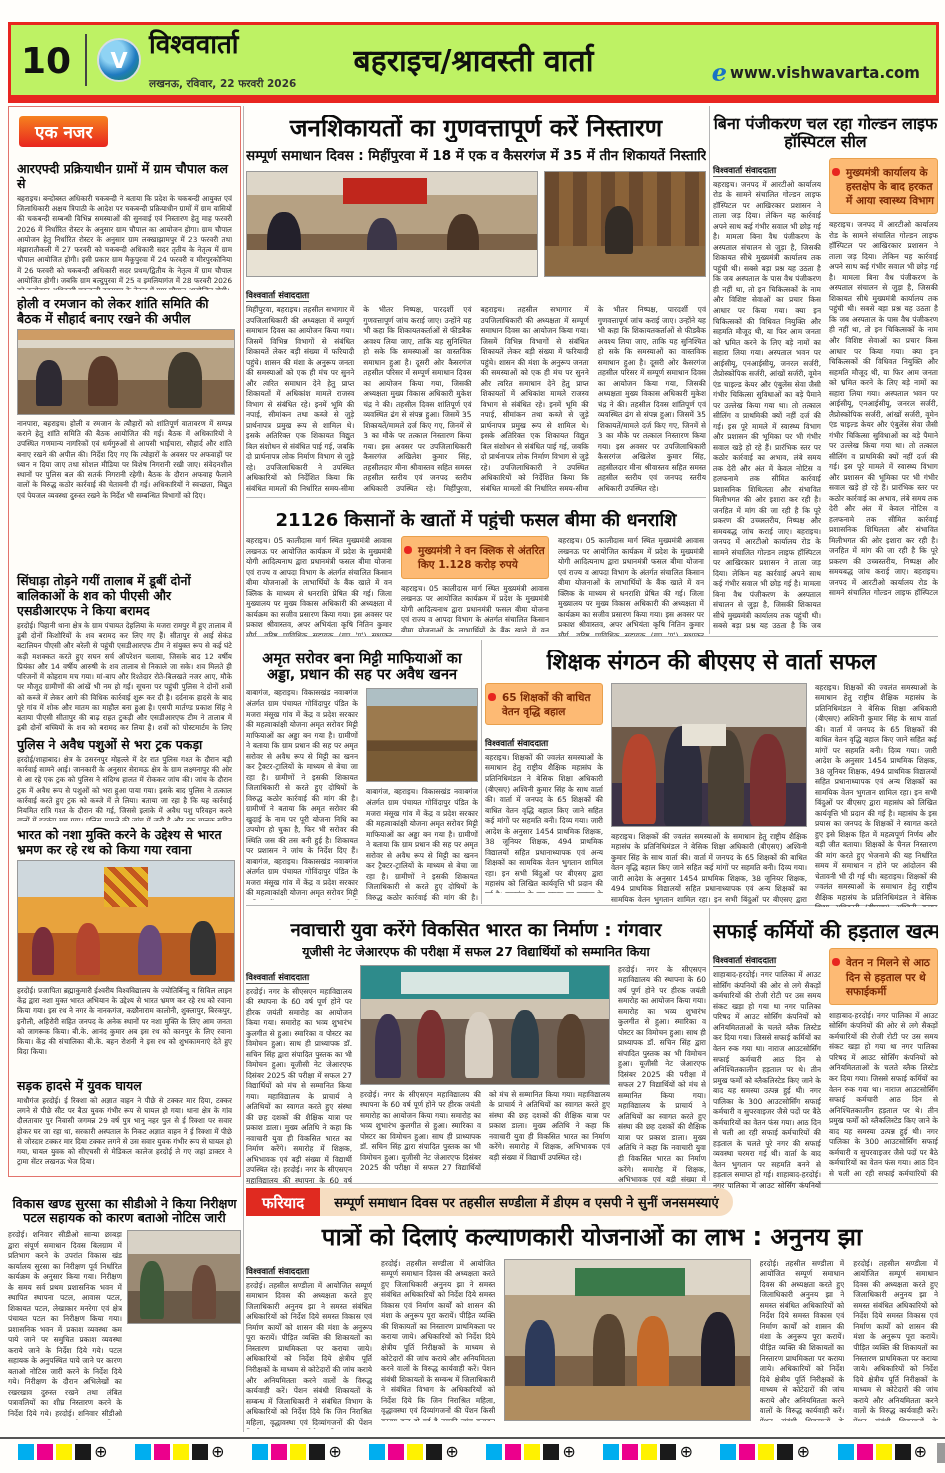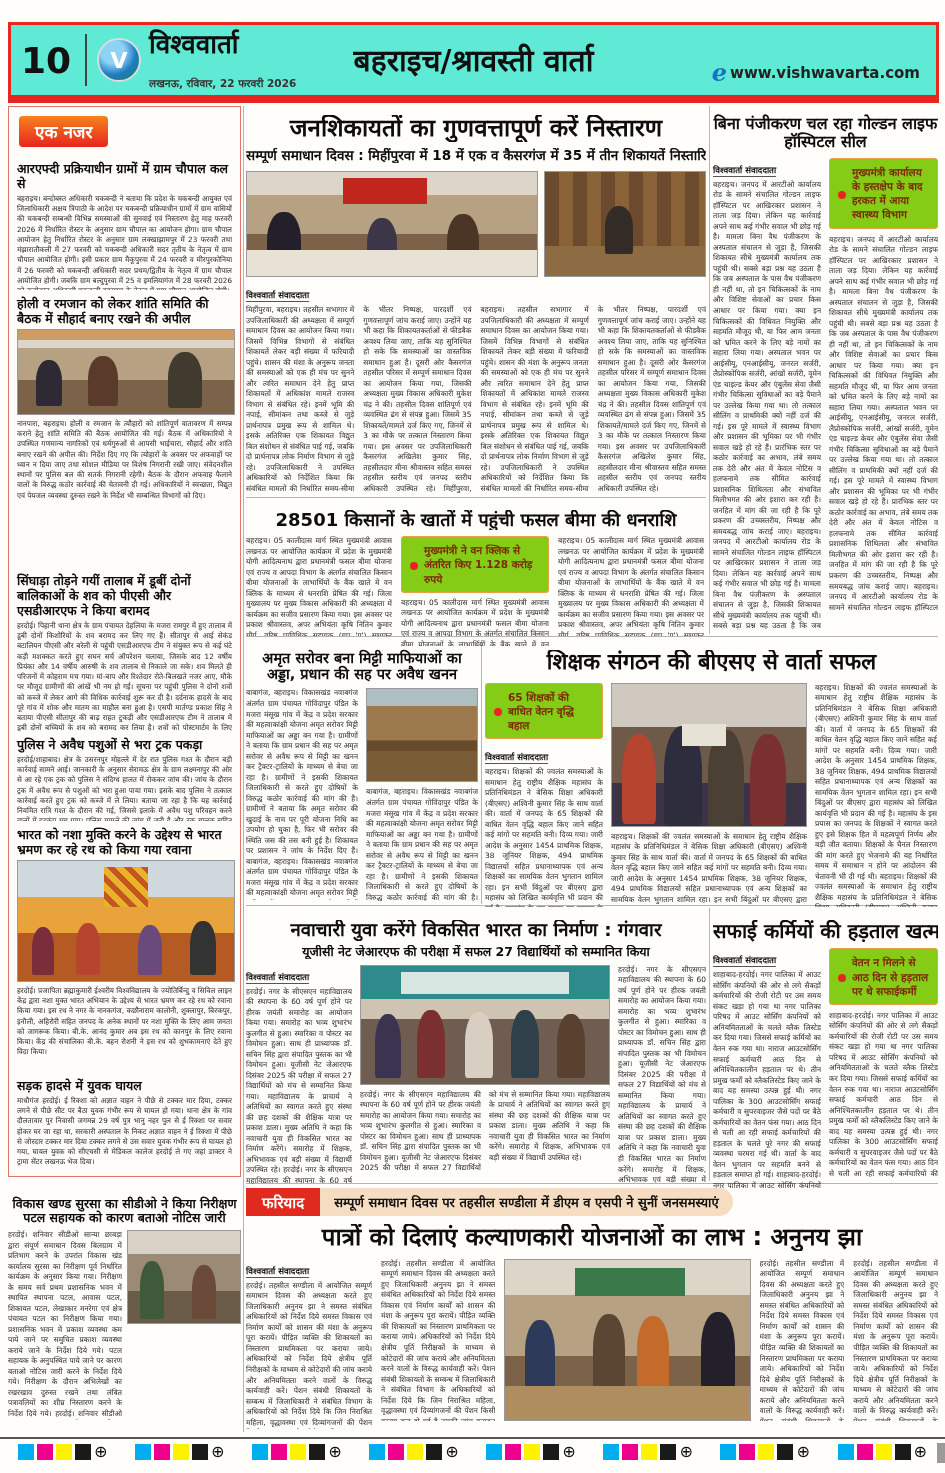--- a/index.html
+++ b/index.html
@@ -1,40 +1,40 @@
 <!DOCTYPE html>
 <html><head>
 <meta charset="utf-8">
 <style>
   html,body{margin:0;padding:0;background:#e9e9e9;}
   .page{position:relative;width:945px;height:1473px;background:#fffefb;margin:0 auto;
         font-family:"DejaVu Sans","Liberation Sans",sans-serif;color:#1b1b1b;overflow:hidden;}
   .abs{position:absolute;}
   
   .masthead{left:8px;top:22px;width:925px;height:70px;border:3px solid #e8251f;border-bottom:8px solid #e8251f;
-            display:flex;align-items:center;background:#5eead4;}
+            display:flex;align-items:center;background:#bef264;}
   .pageno{font-size:36px;font-weight:bold;padding:0 14px 0 10px;color:#111;}
   .mast-div{width:2px;height:52px;background:#444;margin-right:10px;}
   .logo{width:40px;height:40px;border-radius:50%;background:radial-gradient(circle at 35% 30%,#8fd3f4 0 30%,#1f7ac0 60%,#1b8a4b 100%);
         display:flex;align-items:center;justify-content:center;color:#fff;font-weight:bold;font-size:22px;margin-right:8px;border:2px solid #d8dde2;}
   .brand{line-height:1.05;}
   .brand .bname{font-size:26px;font-weight:bold;color:#0e0e0e;}
   .brand .bdate{font-size:10.5px;font-weight:bold;color:#333;margin-top:19px;}
   .section-title{position:absolute;left:0;right:0;text-align:center;font-size:30px;font-weight:bold;color:#101010;top:14px;pointer-events:none;}
   .site{position:absolute;right:16px;bottom:8px;display:flex;align-items:center;font-size:15px;font-weight:bold;color:#222;}
   .eicon{color:#1a72c4;font-size:24px;font-weight:bold;font-style:italic;margin-right:3px;font-family:"DejaVu Serif",serif;}
   
   .vrule{width:1px;background:#b5b5b5;}
   .hrule{height:1px;background:#b5b5b5;}
   
   .headline{font-weight:bold;color:#0d0d0d;text-align:center;line-height:1.12;margin-top:9px;}
   .nowrap{white-space:nowrap;overflow:hidden;}
   .body-txt{font-size:7.4px;line-height:1.42;text-align:justify;color:#262626;overflow:hidden;}
   .byline{font-size:8.5px;font-weight:bold;border-bottom:1px solid #555;display:inline-block;padding-bottom:1px;margin-bottom:3px;color:#111;}
-  .obox{background:#84cc16;border:1px solid #e9a04b;border-radius:3px;padding:6px 8px;display:flex;gap:6px;align-items:center;}
+  .obox{background:#fdba74;border:1px solid #e9a04b;border-radius:3px;padding:6px 2px;display:flex;gap:6px;align-items:flex-start;}
   .obox .dot{width:8px;height:8px;border-radius:50%;background:#e8251f;flex:none;margin-top:3px;}
   .obox .btxt{font-size:10.5px;font-weight:bold;color:#7c2a05;line-height:1.35;}
   
   .ph{position:relative;overflow:hidden;background:#b9a58c;border:1px solid #999;}
   .ph .band{position:absolute;}
   .ph-meet{background:linear-gradient(180deg,#ddd6c8 0 22%,#b6a183 22% 60%,#7c6248 60% 100%);}
   .ph-curtain{background:repeating-linear-gradient(90deg,#6b4a2e 0 14px,#8a6238 14px 28px),linear-gradient(#d9d2c2,#b09468);}
   .ph-crowd{background:linear-gradient(180deg,#cfc9bf 0 30%,#6f5a49 30% 70%,#3c3347 70% 100%);}
   .ph-stage{background:linear-gradient(180deg,#2e8b8b 0 28%,#cfc4b2 28% 45%,#6e5d50 45% 100%);}
   .ph-earth{background:linear-gradient(180deg,#aebfc4 0 18%,#9c7a4e 18% 55%,#7a5c36 55% 100%);}
@@ -164,21 +164,21 @@
         <div class="obox">
           <span class="dot"></span>
           <span class="btxt">मुख्यमंत्री कार्यालय के हस्तक्षेप के बाद हरकत में आया स्वास्थ्य विभाग</span>
         </div>
         <div class="body-txt" style="height:378px;margin-top:6px;">बहराइच। जनपद में आरटीओ कार्यालय रोड के सामने संचालित गोल्डन लाइफ हॉस्पिटल पर आखिरकार प्रशासन ने ताला जड़ दिया। लेकिन यह कार्रवाई अपने साथ कई गंभीर सवाल भी छोड़ गई है। मामला बिना वैध पंजीकरण के अस्पताल संचालन से जुड़ा है, जिसकी शिकायत सीधे मुख्यमंत्री कार्यालय तक पहुंची थी। सबसे बड़ा प्रश्न यह उठता है कि जब अस्पताल के पास वैध पंजीकरण ही नहीं था, तो इन चिकित्सकों के नाम और विशिष्ट सेवाओं का प्रचार किस आधार पर किया गया। क्या इन चिकित्सकों की विधिवत नियुक्ति और सहमति मौजूद थी, या फिर आम जनता को भ्रमित करने के लिए बड़े नामों का सहारा लिया गया। अस्पताल भवन पर आईसीयू, एनआईसीयू, जनरल सर्जरी, लैप्रोस्कोपिक सर्जरी, आंखों सर्जरी, वूमेन एंड चाइल्ड केयर और एंबुलेंस सेवा जैसी गंभीर चिकित्सा सुविधाओं का बड़े पैमाने पर उल्लेख किया गया था। तो तत्काल सीलिंग व प्राथमिकी क्यों नहीं दर्ज की गई। इस पूरे मामले में स्वास्थ्य विभाग और प्रशासन की भूमिका पर भी गंभीर सवाल खड़े हो रहे हैं। प्रारंभिक स्तर पर कठोर कार्रवाई का अभाव, लंबे समय तक देरी और अंत में केवल नोटिस व हलफनामे तक सीमित कार्रवाई प्रशासनिक शिथिलता और संभावित मिलीभगत की ओर इशारा कर रही है। जनहित में मांग की जा रही है कि पूरे प्रकरण की उच्चस्तरीय, निष्पक्ष और समयबद्ध जांच कराई जाए। बहराइच। जनपद में आरटीओ कार्यालय रोड के सामने संचालित गोल्डन लाइफ हॉस्पिटल पर आखिरकार प्रशासन ने ताला जड़ दिया। लेकिन यह कार्रवाई अपने साथ कई गंभीर सवाल भी छोड़ गई है। मामला बिना वैध पंजीकरण के अस्पताल संचालन से जुड़ा है, जिसकी शिकायत सीधे मुख्यमंत्री कार्यालय तक पहुंची थी। सबसे बड़ा प्रश्न यह उठता है कि जब अस्पताल के पास वैध पंजीकरण ही नहीं था, तो इन चिकित्सकों के नाम और विशिष्ट सेवाओं का प्रचार किस आधार पर किया गया। क्या इन चिकित्सकों की विधिवत नियुक्ति और सहमति मौजूद थी, या फिर आम जनता को भ्रमित करने के लिए बड़े नामों का सहारा लिया गया। अस्पताल भवन पर आईसीयू, एनआईसीयू, जनरल सर्जरी, लैप्रोस्कोपिक सर्जरी, आंखों सर्जरी, वूमेन एंड चाइल्ड केयर और एंबुलेंस सेवा जैसी गंभीर चिकित्सा सुविधाओं का बड़े पैमाने पर उल्लेख किया गया था। तो तत्काल सीलिंग व प्राथमिकी क्यों नहीं दर्ज की गई। इस पूरे मामले में स्वास्थ्य विभाग और प्रशासन की भूमिका पर भी गंभीर सवाल खड़े हो रहे हैं। प्रारंभिक स्तर पर कठोर कार्रवाई का अभाव, लंबे समय तक देरी और अंत में केवल नोटिस व हलफनामे तक सीमित कार्रवाई प्रशासनिक शिथिलता और संभावित मिलीभगत की ओर इशारा कर रही है। जनहित में मांग की जा रही है कि पूरे प्रकरण की उच्चस्तरीय, निष्पक्ष और समयबद्ध जांच कराई जाए।</div>
       </div>
     </div>
   </div>
 
   <div class="abs" style="left:246px;top:501px;width:460px;height:132px;">
-    <div class="headline nowrap" style="font-size:18px;">28501 किसानों के खातों में पहुंची फसल बीमा की धनराशि</div>
+    <div class="headline nowrap" style="font-size:18px;">21126 किसानों के खातों में पहुंची फसल बीमा की धनराशि</div>
     <div style="display:flex;gap:9px;margin-top:6px;">
       <div class="body-txt" style="width:146px;height:100px;">बहराइच। 05 कालीदास मार्ग स्थित मुख्यमंत्री आवास लखनऊ पर आयोजित कार्यक्रम में प्रदेश के मुख्यमंत्री योगी आदित्यनाथ द्वारा प्रधानमंत्री फसल बीमा योजना एवं राज्य व आपदा विभाग के अंतर्गत संचालित किसान बीमा योजनाओं के लाभार्थियों के बैंक खाते में वन क्लिक के माध्यम से धनराशि प्रेषित की गई। जिला मुख्यालय पर मुख्य विकास अधिकारी की अध्यक्षता में कार्यक्रम का सजीव प्रसारण किया गया। इस अवसर पर प्रकाश श्रीवास्तव, अपर अभियंता कृषि नितिन कुमार मौर्य, वरिष्ठ प्राविधिक सहायक (ग्रुप 'ए') सुधाकर शुक्ला सहित बड़ी संख्या में महिला किसान एवं प्रगतिशील कृषक उपस्थित रहे। मुख्य विकास अधिकारी श्री चंद्र ने प्रगतिशील कृषकों को सम्मानित किया।</div>
       <div style="width:148px;">
         <div class="obox">
           <span class="dot"></span>
           <span class="btxt">मुख्यमंत्री ने वन क्लिक से अंतरित किए 1.128 करोड़ रुपये</span>
         </div>
         <div class="body-txt" style="height:48px;margin-top:5px;">बहराइच। 05 कालीदास मार्ग स्थित मुख्यमंत्री आवास लखनऊ पर आयोजित कार्यक्रम में प्रदेश के मुख्यमंत्री योगी आदित्यनाथ द्वारा प्रधानमंत्री फसल बीमा योजना एवं राज्य व आपदा विभाग के अंतर्गत संचालित किसान बीमा योजनाओं के लाभार्थियों के बैंक खाते में वन क्लिक के माध्यम से धनराशि प्रेषित की गई। जिला मुख्यालय पर मुख्य विकास अधिकारी की अध्यक्षता में कार्यक्रम का सजीव प्रसारण किया गया। इस अवसर पर प्रकाश श्रीवास्तव, अपर अभियंता कृषि नितिन कुमार मौर्य, वरिष्ठ प्राविधिक सहायक (ग्रुप 'ए') सुधाकर शुक्ला सहित बड़ी संख्या में महिला किसान एवं प्रगतिशील कृषक उपस्थित रहे। मुख्य विकास अधिकारी श्री चंद्र ने प्रगतिशील कृषकों को सम्मानित किया।</div>
       </div>
       <div class="body-txt" style="width:146px;height:100px;">बहराइच। 05 कालीदास मार्ग स्थित मुख्यमंत्री आवास लखनऊ पर आयोजित कार्यक्रम में प्रदेश के मुख्यमंत्री योगी आदित्यनाथ द्वारा प्रधानमंत्री फसल बीमा योजना एवं राज्य व आपदा विभाग के अंतर्गत संचालित किसान बीमा योजनाओं के लाभार्थियों के बैंक खाते में वन क्लिक के माध्यम से धनराशि प्रेषित की गई। जिला मुख्यालय पर मुख्य विकास अधिकारी की अध्यक्षता में कार्यक्रम का सजीव प्रसारण किया गया। इस अवसर पर प्रकाश श्रीवास्तव, अपर अभियंता कृषि नितिन कुमार मौर्य, वरिष्ठ प्राविधिक सहायक (ग्रुप 'ए') सुधाकर शुक्ला सहित बड़ी संख्या में महिला किसान एवं प्रगतिशील कृषक उपस्थित रहे। मुख्य विकास अधिकारी श्री चंद्र ने प्रगतिशील कृषकों को सम्मानित किया।</div>

